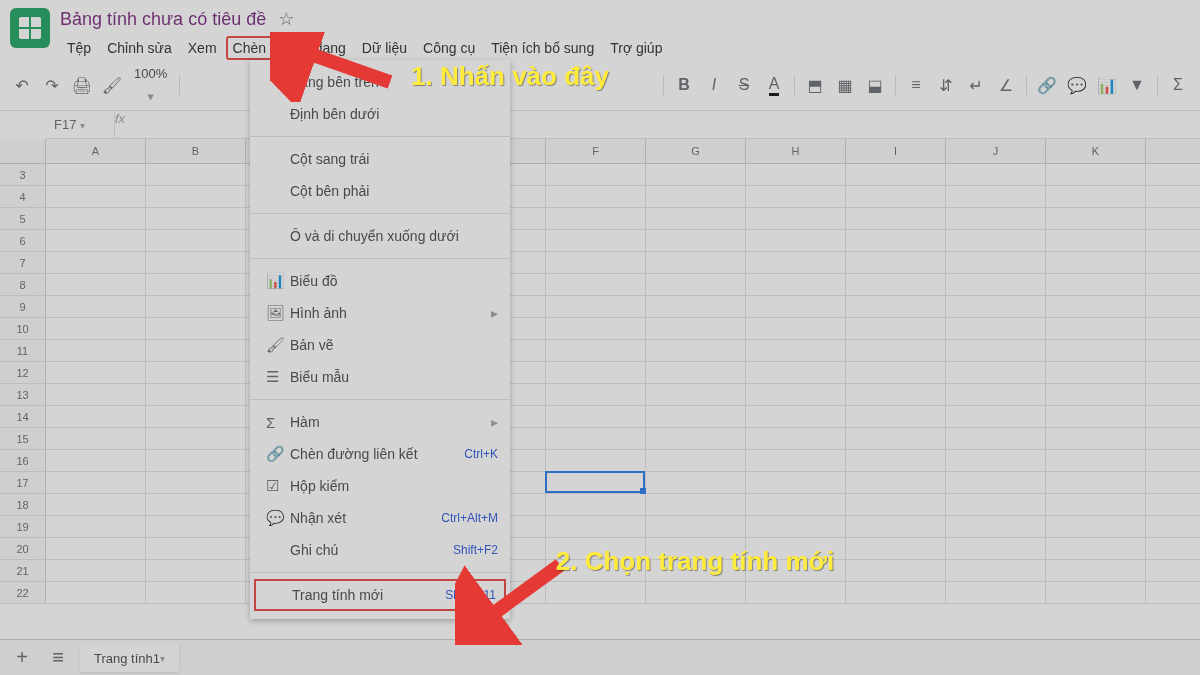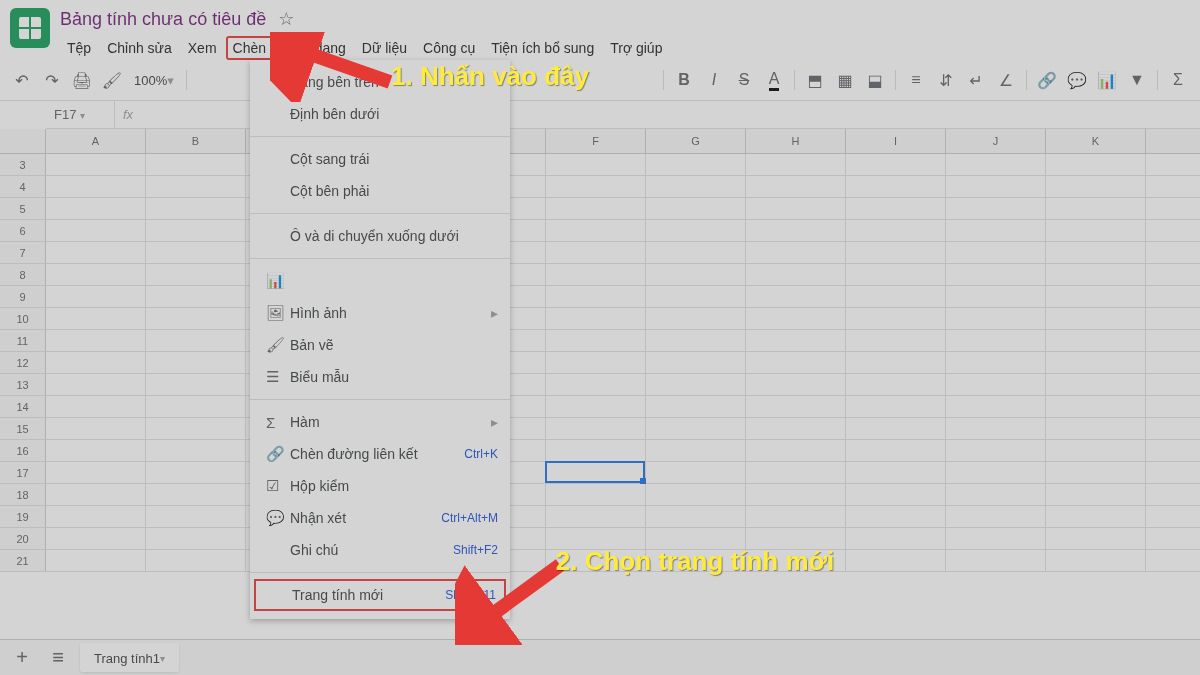--- a/index.html
+++ b/index.html
@@ -13,24 +13,24 @@
 .title-area { flex: 1; }
 .doc-title-row { display: flex; align-items: center; gap: 12px; }
 .doc-title { font-size: 18px; color: #701a75; }
 .star-icon { font-size: 18px; color: #5f6368; cursor: pointer; }
 .menubar { display: flex; gap: 2px; margin-top: 6px; }
 .menu-item { padding: 4px 7px; color: #202124; font-size: 14px; cursor: pointer; border-radius: 3px; }
 .menu-item.highlighted { border: 2.5px solid #e53935; padding: 2px 5px; }
 .toolbar { display: flex; align-items: center; padding: 6px 8px; border-bottom: 1px solid #e0e0e0; gap: 2px; }
 .tb-btn { width: 28px; height: 28px; display: flex; align-items: center; justify-content: center; cursor: pointer; color: #5f6368; font-size: 16px; border-radius: 3px; }
 .tb-sep { width: 1px; height: 20px; background: #dadce0; margin: 0 4px; }
-.zoom { font-size: 13px; padding: 0 6px; display: flex; align-items: center; gap: 0; }
+.zoom { font-size: 13px; padding: 0 6px; display: flex; align-items: center; gap: 8px; flex-direction: column; }
 .formula-bar { display: flex; align-items: center; border-bottom: 1px solid #e0e0e0; height: 28px; margin-left: 46px; }
 .cell-ref { width: 68px; padding: 0 8px; font-size: 13px; color: #5f6368; }
-.fx-area { border-left: 1px solid #e0e0e0; display: flex; align-items: center; flex: 1; height: 100%; padding-left: 8px; }
+.fx-area { border-left: 1px solid #e0e0e0; display: flex; flex: 1; height: 100%; padding-left: 0; }
 .fx-label { font-style: italic; color: #9aa0a6; margin-right: 6px; font-size: 13px; }
 .grid-area { position: relative; }
 .col-headers { display: flex; border-bottom: 1px solid #ccc; background: #f8f9fa; }
 .corner { width: 46px; height: 24px; border-right: 1px solid #ccc; background: #f8f9fa; }
 .col-h { width: 100px; height: 24px; border-right: 1px solid #ccc; text-align: center; line-height: 24px; font-size: 11px; color: #5f6368; }
 .rows-area { position: relative; height: 460px; overflow: hidden; }
 .row-line { display: flex; border-bottom: 1px solid #e0e0e0; height: 22px; }
 .row-h { width: 46px; border-right: 1px solid #ccc; background: #f8f9fa; text-align: center; line-height: 22px; font-size: 11px; color: #5f6368; }
 .cell { width: 100px; height: 22px; border-right: 1px solid #e0e0e0; }
 .selected-cell { position: absolute; border: 2px solid #1a73e8; width: 100px; height: 22px; pointer-events: none; }
@@ -396,20 +396,34 @@
         <div class="cell"></div>
         <div class="cell"></div>
         <div class="cell"></div>
         <div class="cell"></div>
         <div class="cell"></div>
         <div class="cell"></div>
         <div class="cell"></div>
         <div class="cell"></div>
         <div class="cell"></div>
       </div>
+      <div class="row-line">
+        <div class="row-h">22</div>
+        <div class="cell"></div>
+        <div class="cell"></div>
+        <div class="cell"></div>
+        <div class="cell"></div>
+        <div class="cell"></div>
+        <div class="cell"></div>
+        <div class="cell"></div>
+        <div class="cell"></div>
+        <div class="cell"></div>
+        <div class="cell"></div>
+        <div class="cell"></div>
+      </div>
       <div class="selected-cell" id="sel" style="left: 545px; top: 307px;"></div>
     </div>
 </div>
 
 <div class="sheet-tabs">
   <div class="sheet-add">+</div>
   <div class="sheet-menu">≡</div>
   <div class="sheet-tab">
       <span>Trang tính1</span> 
       <span class="dull-text" style="font-size:10px">▾</span>
@@ -435,20 +449,21 @@
       <span class="dd-label">Cột bên phải</span>
     </div>
     <div class="dd-sep"></div>
     <div class="dd-item">
       <span class="dd-icon"></span>
       <span class="dd-label">Ô và di chuyển xuống dưới</span>
     </div>
     <div class="dd-sep"></div>
     <div class="dd-item">
       <span class="dd-icon">📊</span>
+      <span class="dd-label">Biểu đồ</span>
     </div>
     <div class="dd-item">
       <span class="dd-icon">🖼</span>
       <span class="dd-label">Hình ảnh</span>
       <span class="dd-sub">▸</span>
     </div>
     <div class="dd-item">
       <span class="dd-icon">🖌</span>
       <span class="dd-label">Bản vẽ</span>
     </div>
@@ -484,21 +499,21 @@
     <div class="dd-sep"></div>
     <div class="dd-item highlighted">
       <span class="dd-icon"></span>
       <span class="dd-label">Trang tính mới</span>
       <span class="dd-shortcut">Shift+F11</span>
     </div>
   </div>
 
 <div class="overlay-dim"></div>
 
-<div class="annotation" style="top:60px; left:370px; width:240px; z-index:20">1. Nhấn vào đây</div>
+<div class="annotation" style="top:60px; left:390px; width:240px; z-index:20">1. Nhấn vào đây</div>
 <div class="annotation" style="top:545px; left:555px; width:280px; z-index:20">2. Chọn trang tính mới</div>
 
 <svg class="arrow" style="top:32px; left:270px;" width="130" height="70">
   <defs>
       <marker id="ah1" markerWidth="8" markerHeight="8" refX="2" refY="4" orient="auto">
         <polygon points="0 0, 8 4, 0 8" fill="#e53935"></polygon>
       </marker>
     </defs>
   <line x1="120" y1="50" x2="20" y2="15" stroke="#e53935" stroke-width="14" marker-end="url(#ah1)"></line>
 </svg>

